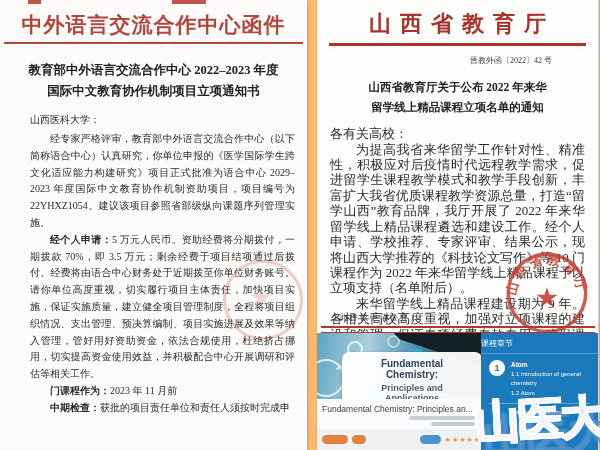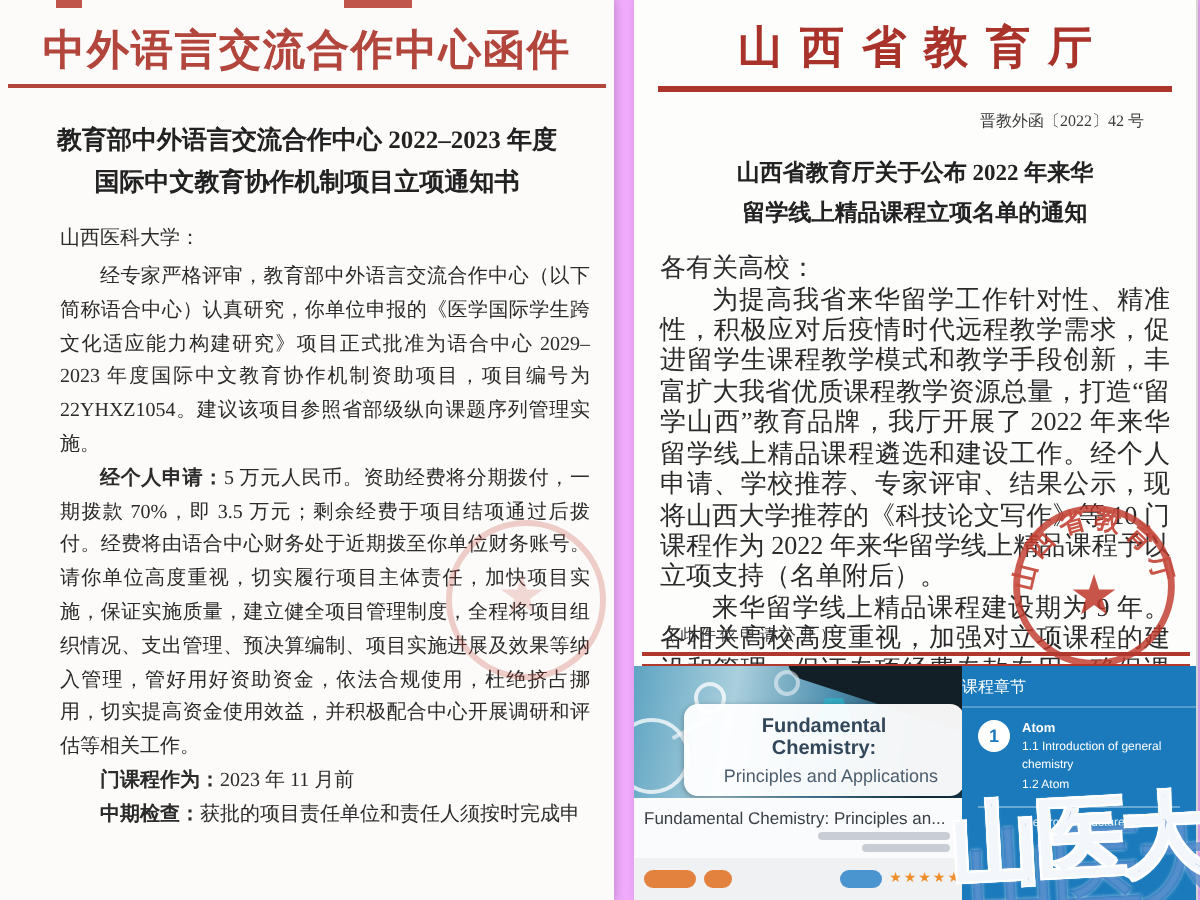--- a/index.html
+++ b/index.html
@@ -1,16 +1,16 @@
 <!DOCTYPE html>
 <html><head>
 <meta charset="utf-8">
 <style>
   html,body{margin:0;padding:0;}
-  #stage{position:relative;width:600px;height:450px;background:#f0abfc;overflow:hidden;
+  #stage{position:relative;width:600px;height:450px;background:#fdba74;overflow:hidden;
          font-family:"Liberation Serif","DejaVu Serif",serif;color:#222;}
 
   
   .page-left{position:absolute;left:0;top:0;width:307px;height:450px;background:#fcfbf9;
              box-shadow:1px 0 4px rgba(0,0,0,.18);}
   .redmark{position:absolute;top:0;height:4px;background:#c0554c;}
   .rm1{left:28px;width:13px;} .rm2{left:172px;width:34px;}
   .l-letterhead{margin-top:11px;text-align:center;font-size:21px;font-weight:bold;
                 color:#b2453c;letter-spacing:1px;white-space:nowrap;}
   .l-rule{border:none;border-top:2px solid #b2453c;margin:3px 4px 0 4px;}
@@ -22,21 +22,21 @@
               border:3px solid rgba(195,62,50,.25);}
   .ghost-seal:after{content:"";position:absolute;left:24px;top:24px;width:22px;height:22px;
               background:rgba(195,62,50,.18);clip-path:polygon(50% 0,61% 35%,98% 35%,68% 57%,79% 91%,50% 70%,21% 91%,32% 57%,2% 35%,39% 35%);}
 
   
   .page-right{position:absolute;left:317px;top:0;width:281px;height:450px;background:#fdfdfc;
               box-shadow:1px 0 4px rgba(0,0,0,.18);border-right:1px solid #d8d5d0;}
   .r-letterhead{margin-top:9px;text-align:center;font-size:22px;font-weight:bold;color:#a9332a;
                 letter-spacing:9px;padding-left:9px;white-space:nowrap;}
   .r-rule{border:none;border-top:3px solid #ac352c;margin:4px 12px 0 12px;}
-  .r-docnum{margin-top:9px;text-align:right;padding-right:26px;font-size:8px;color:#3a3a3a;}
+  .r-docnum{margin-top:9px;text-align:right;padding-right:46px;font-size:8px;color:#3a3a3a;}
   .r-title{margin-top:11px;text-align:center;font-weight:bold;font-size:11.5px;line-height:1.75;}
   .r-body{margin:9px 13px 0 13px;font-size:13px;line-height:15.4px;text-align:justify;color:#2b2b2b;}
   .r-body p{margin:0;text-indent:2em;}
   .r-body p.salut{text-indent:0;}
   .r-attach{margin-top:1px;}
   .r-disclosure{position:absolute;left:13px;top:312px;font-size:8px;letter-spacing:2px;color:#333;}
   .r-dblline{position:absolute;left:4px;right:3px;top:326px;height:4px;
              border-top:2px solid #b2382e;border-bottom:1px solid #b2382e;}
   .seal{position:absolute;right:8px;top:250px;width:86px;height:86px;opacity:.9;}
 
@@ -50,21 +50,21 @@
   .flask{position:absolute;right:52px;top:16px;width:24px;height:18px;background:#2bb3c9;opacity:.75;
          clip-path:polygon(32% 0,68% 0,100% 100%,0 100%);}
   .mol{position:absolute;border:2px solid rgba(255,255,255,.75);border-radius:50%;}
   .mol1{left:-10px;top:26px;width:34px;height:34px;}
   .mol2{left:30px;top:8px;width:12px;height:12px;}
   .mol3{left:70px;top:2px;width:9px;height:9px;border-color:rgba(255,255,255,.5);}
   .molbar{position:absolute;left:18px;top:30px;width:22px;height:2px;background:rgba(255,255,255,.6);transform:rotate(-28deg);}
   .title-card{position:absolute;left:25px;top:19px;width:114px;background:rgba(255,255,255,.95);
               border-radius:7px;padding:6px 13px 5px;text-align:center;box-shadow:0 1px 3px rgba(0,0,0,.35);}
   .tc1{font-size:10px;font-weight:bold;color:#33475a;}
-  .tc2{font-size:9px;font-weight:normal;color:#4c5d6d;margin-top:3px;text-align:right;}
+  .tc2{font-size:9px;font-weight:bold;color:#4c5d6d;margin-top:3px;}
   .listing{position:absolute;left:0;top:66px;width:164px;height:30px;background:#fafbfc;}
   .listing-title{position:absolute;left:5px;top:5px;font-size:8.5px;color:#3a3f46;white-space:nowrap;}
   .metabar{position:absolute;height:4px;background:#c9ced6;border-radius:2px;}
   .mb1{right:6px;top:17px;width:66px;} .mb2{right:6px;top:23px;width:44px;}
   .actions{position:absolute;left:0;top:96px;width:164px;height:21px;background:#f0f1f2;
            display:flex;align-items:center;gap:4px;padding-left:5px;box-sizing:border-box;}
   .pill{height:9px;border-radius:5px;}
   .po1{width:30px;background:#e3813f;} .po2{width:15px;background:#e3813f;}
   .pb{width:24px;background:#4a94cf;margin-left:50px;}
   .stars{font-size:7px;color:#ef8e2d;letter-spacing:1px;line-height:1;}

